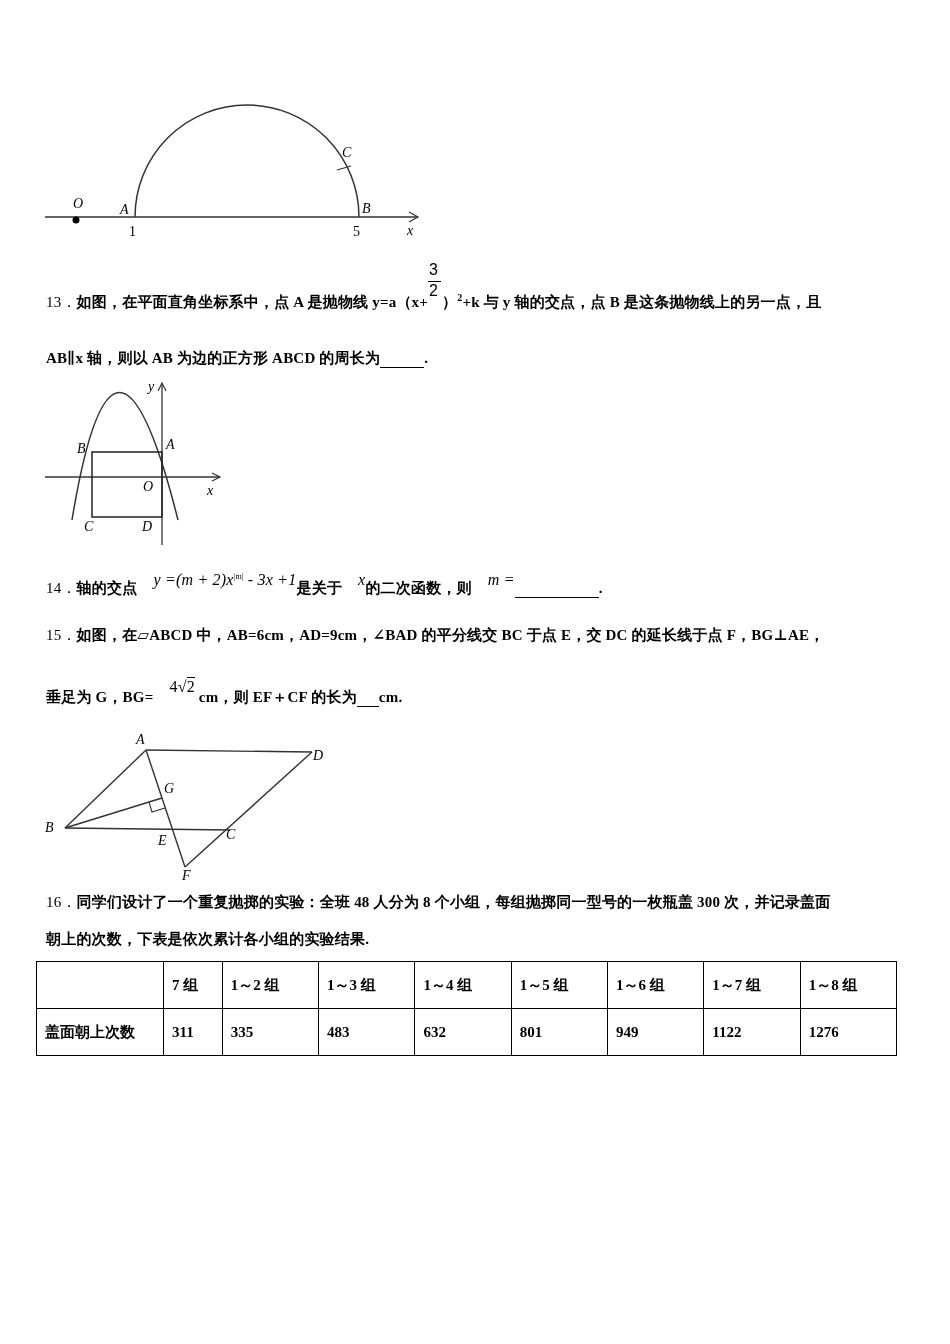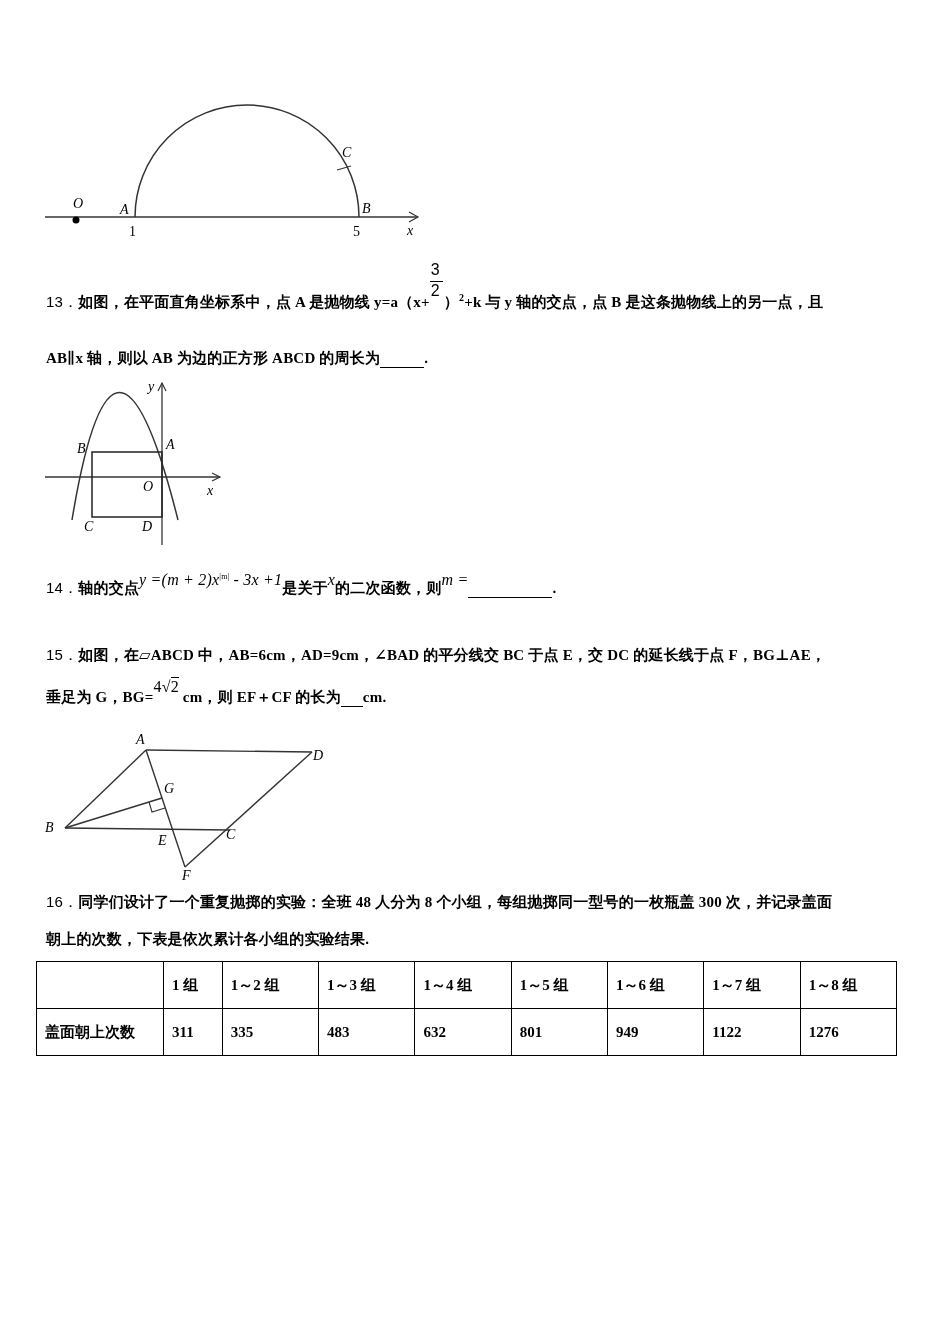--- a/index.html
+++ b/index.html
@@ -1,25 +1,25 @@
 <!DOCTYPE html>
 <html><head>
 <meta charset="utf-8">
 <style>
   html, body { margin:0; padding:0; background:#ffffff; }
   body { width:950px; height:1344px; position:relative; overflow:hidden;
          font-family:"Liberation Serif","DejaVu Serif",serif; color:#000; }
   .abs { position:absolute; }
   .q { position:absolute; left:46px; font-size:15px; font-weight:bold; white-space:nowrap; letter-spacing:0.2px; }
-  .q .num { font-family:Liberation Sans, sans-serif; font-weight:normal;text-align:right; }
+  .q .num { font-family:Liberation Serif, serif; font-weight:normal;text-align:right; }
   .frac { display:inline-block; position:relative; width:14px; height:20px; vertical-align:baseline; }
   .frac .n { position:absolute; left:1px; top:-26px; font-weight:normal; font-size:16px; font-family:"Liberation Sans","DejaVu Sans",sans-serif; }
   .frac .bar { position:absolute; left:0; top:-6px; width:13px; border-top:1px solid #000; }
   .frac .d { position:absolute; left:1px; top:-5px; font-weight:normal; font-size:16px; font-family:"Liberation Sans","DejaVu Sans",sans-serif; }
-  .math { font-family:"Liberation Serif","DejaVu Serif",serif; font-style:italic; font-weight:normal; font-size:16px; position:relative; top:-8px; }
+  .math { font-family:"Liberation Serif","DejaVu Serif",serif; font-style:italic; font-weight:normal; font-size:16px; position:relative; top:-8px;margin-left:16px; }
   .blank { display:inline-block; border-bottom:1px solid #000; }
   svg text { font-family:"Liberation Serif","DejaVu Serif",serif; font-style:italic; font-size:14px; }
   table.data { position:absolute; left:36px; top:961px; width:861px; border-collapse:collapse; }
   table.data td { border:1.5px solid #000; height:46px; padding:0 0 0 8px; font-size:15px; font-weight:bold; vertical-align:middle; }
   table.data td.rowh { width:118px; }
 </style>
 </head>
 <body>
 
 <svg class="abs" style="left:40px;top:95px" width="390" height="150">
@@ -57,21 +57,21 @@
   <text x="35" y="78">B</text>
   <text x="101" y="116">O</text>
   <text x="42" y="156">C</text>
   <text x="100" y="156">D</text>
 </svg>
 
 <div class="q" style="top:579px">
   <span class="num">14．</span><span>轴的交点</span><span class="math"><span>y =(m + 2)x</span><sup style="font-size:8px;font-style:normal">|m|</sup><span> - 3x +1</span></span><span>是关于</span><span class="math">x</span><span>的二次函数，则</span><span class="math">m =</span><span class="blank" style="width:84px">&nbsp;</span><span>.</span>
 </div>
 
-<div class="q" style="top:646px">
+<div class="q" style="top:626px">
   <span class="num">15．</span><span>如图，在▱ABCD 中，AB=6cm，AD=9cm，∠BAD 的平分线交 BC 于点 E，交 DC 的延长线于点 F，BG⊥AE，</span>
 </div>
 <div class="q" style="top:688px">
   <span>垂足为 G，BG=</span><span class="math" style="font-style:normal;top:-10px"><span>4</span>√<span style="border-top:1px solid #000">2</span></span><span> cm，则 EF＋CF 的长为</span><span class="blank" style="width:22px">&nbsp;</span><span>cm.</span>
 </div>
 
 <svg class="abs" style="left:40px;top:728px" width="300" height="158">
   <line x1="106" y1="22" x2="272" y2="24" stroke="#333" stroke-width="1.4"></line>
   <line x1="106" y1="22" x2="25" y2="100" stroke="#333" stroke-width="1.4"></line>
   <line x1="25" y1="100" x2="190" y2="102" stroke="#333" stroke-width="1.4"></line>
@@ -92,21 +92,21 @@
   <span class="num">16．</span><span>同学们设计了一个重复抛掷的实验：全班 48 人分为 8 个小组，每组抛掷同一型号的一枚瓶盖 300 次，并记录盖面</span>
 </div>
 <div class="q" style="top:930px">
   <span>朝上的次数，下表是依次累计各小组的实验结果.</span>
 </div>
 
 <table class="data">
   <tbody>
       <tr>
     <td class="rowh"></td>
-    <td>1 组</td>
+    <td>7 组</td>
     <td>1～2 组</td>
     <td>1～3 组</td>
     <td>1～4 组</td>
     <td>1～5 组</td>
     <td>1～6 组</td>
     <td>1～7 组</td>
     <td>1～8 组</td>
   </tr>
   <tr>
     <td class="rowh">盖面朝上次数</td>

